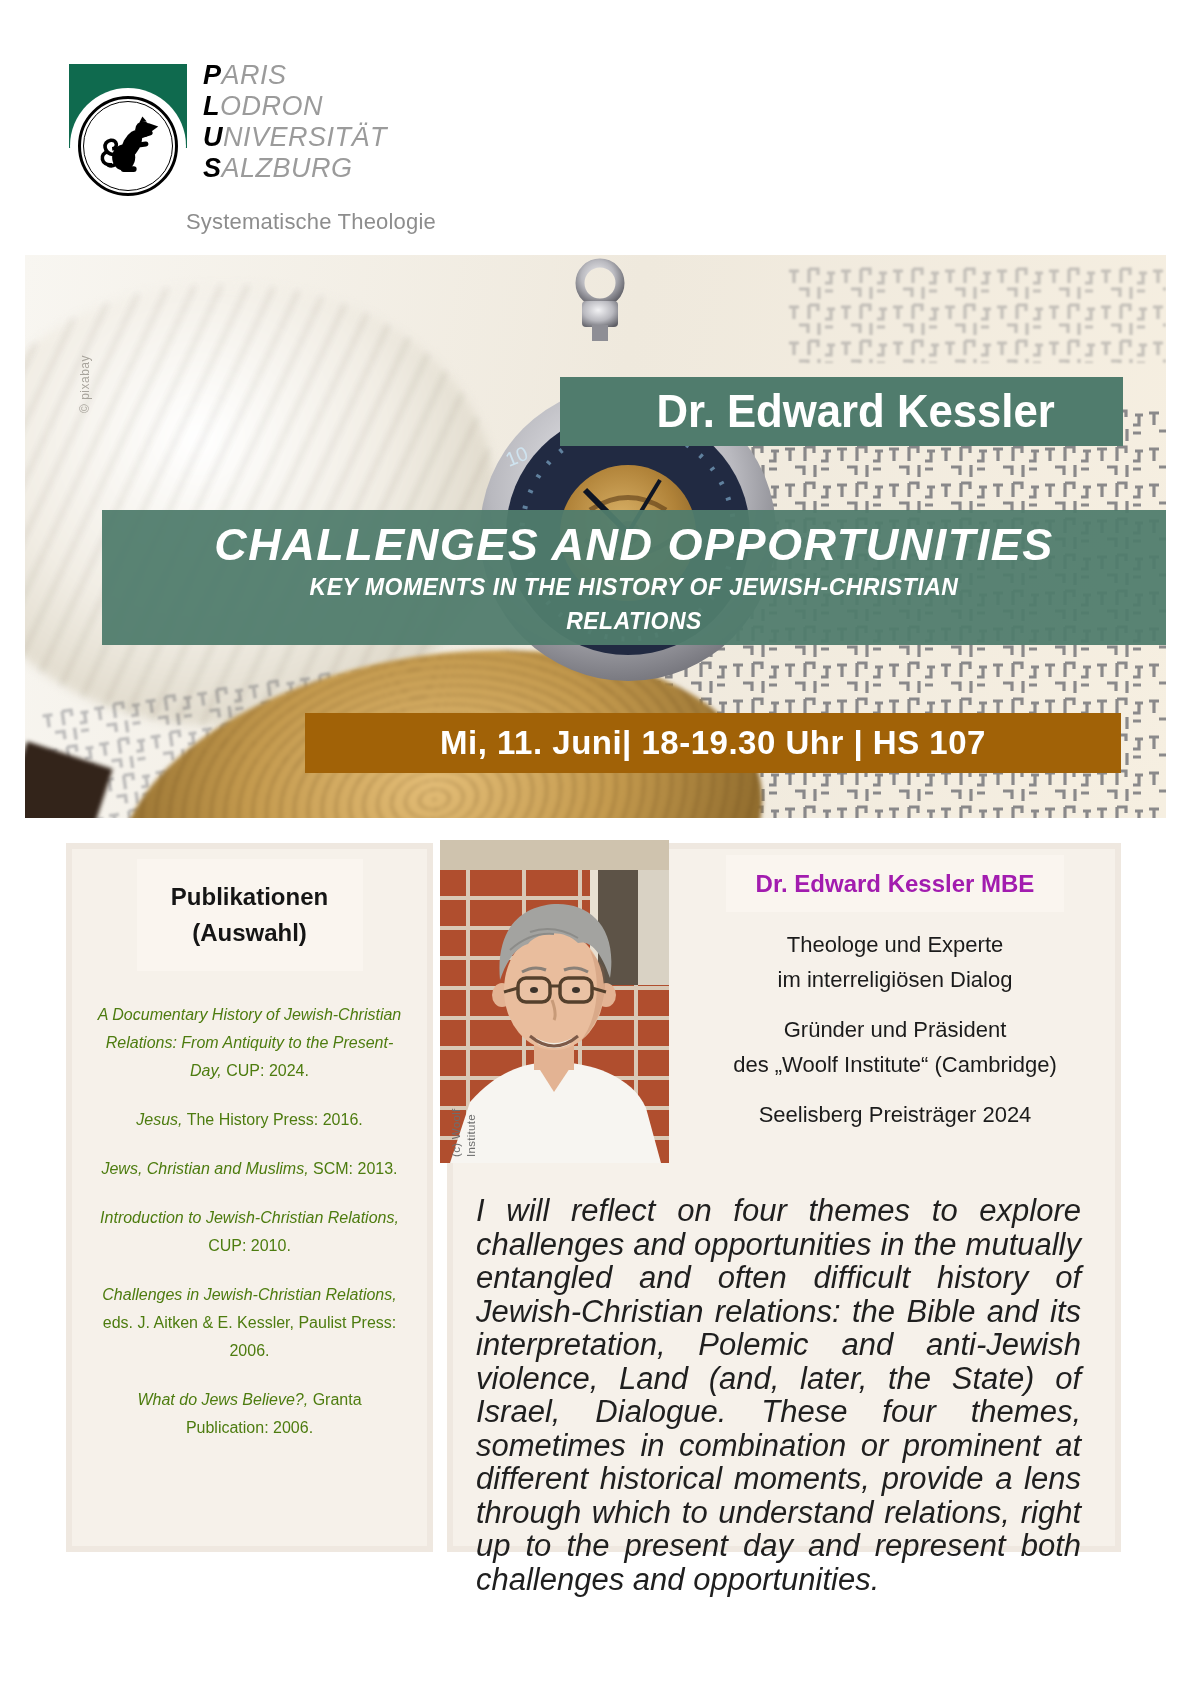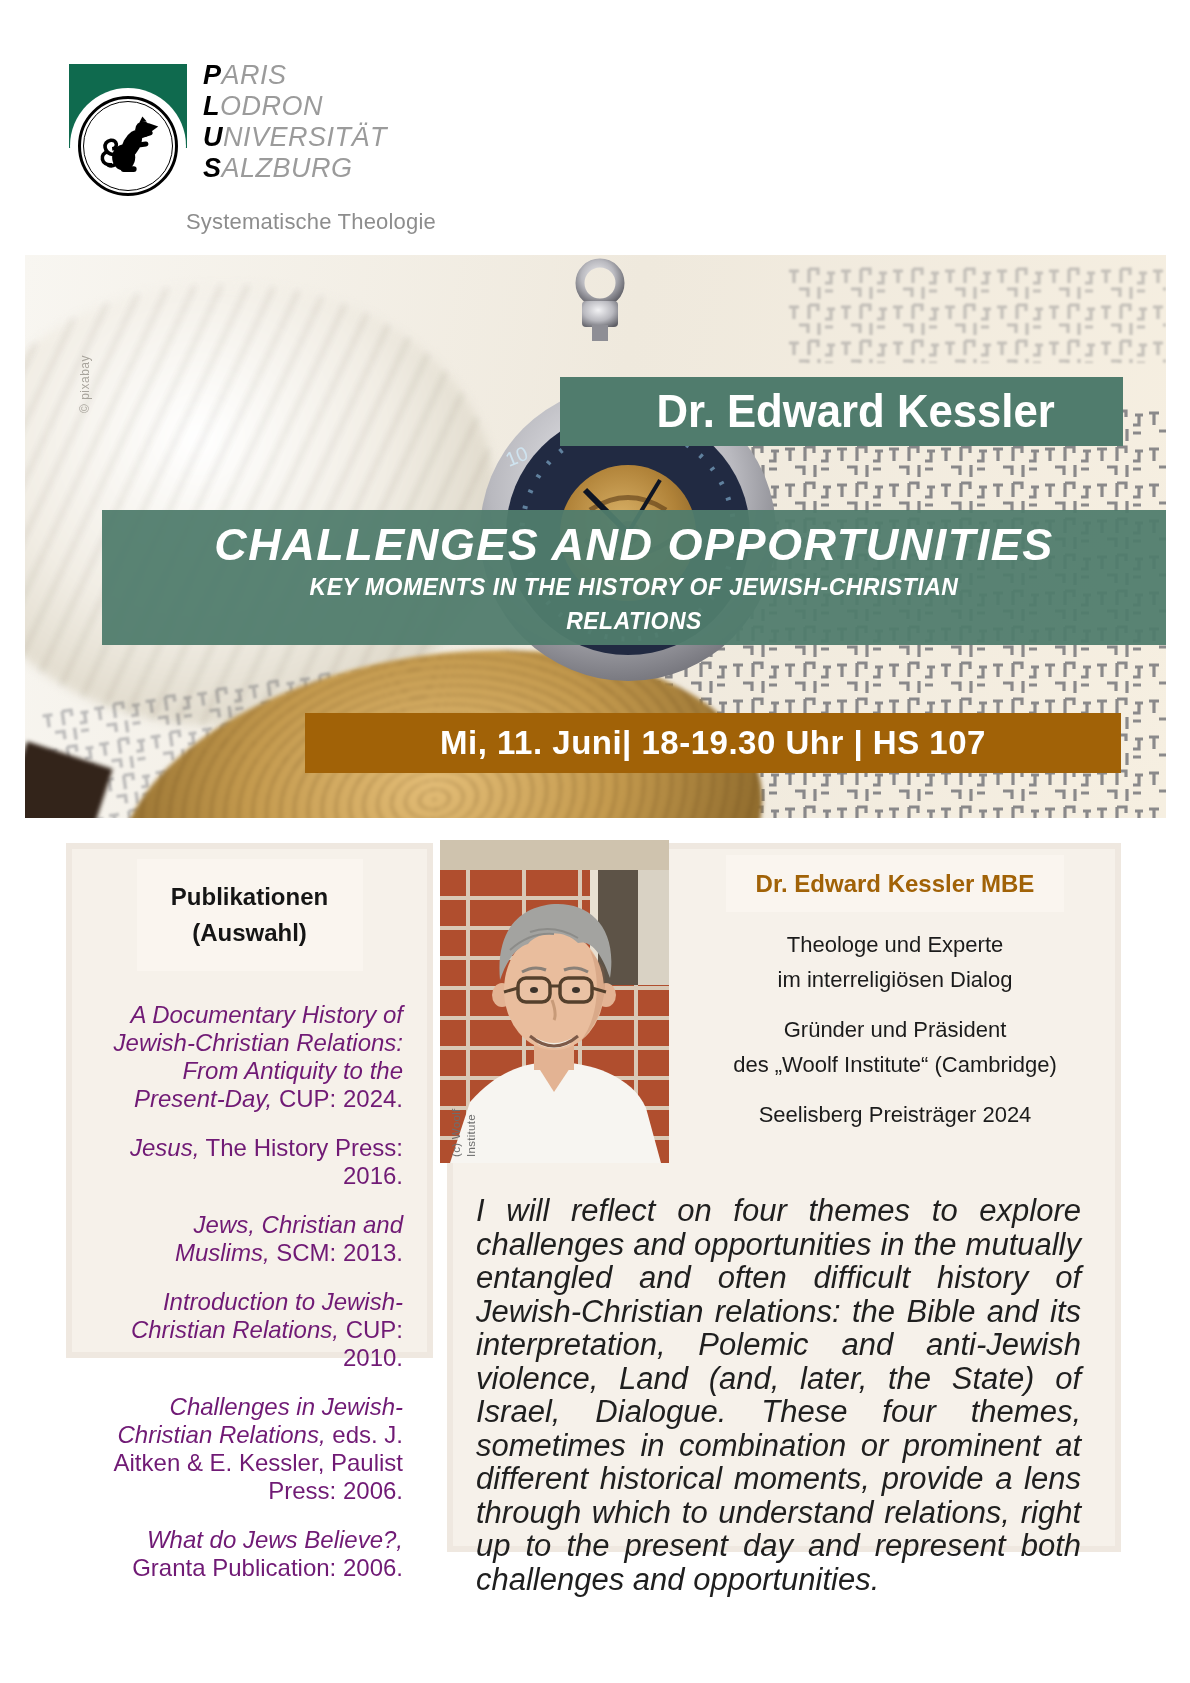--- a/index.html
+++ b/index.html
@@ -50,34 +50,34 @@
   .banner-speaker span{display:inline-block;transform:scaleX(.95);}
   .banner-title{left:102px;top:510px;width:1064px;height:135px;background:rgba(80,124,109,.95);
         padding-top:9px;font-style:italic;}
   .title-main{font-size:45px;line-height:51px;letter-spacing:1.5px;}
   .title-sub{font-size:23px;line-height:34px;letter-spacing:.5px;}
   .banner-date{left:305px;top:713px;width:816px;height:60px;background:#a16207;
         font-size:33px;line-height:60px;letter-spacing:.5px;}
 
   
   .panel{position:absolute;background:#efe8e0;}
-  .panel-left{left:66px;top:843px;width:367px;height:515px;}
+  .panel-left{left:66px;top:843px;width:367px;height:709px;}
   .panel-right{left:447px;top:843px;width:674px;height:709px;}
   .panel-inner{position:absolute;inset:6px;background:#f6f1ea;}
 
   .pub-heading-box{width:226px;margin:10px auto 0;padding:20px 0;background:#faf5ef;
         text-align:center;font-weight:bold;font-size:24px;line-height:36px;color:#151515;}
-  .pub-list{margin-top:30px;text-align:right;font-size:24px;line-height:28px;color:#701a75;
+  .pub-list{margin-top:30px;text-align:center;font-size:16px;line-height:28px;color:#4d7c0f;
         padding:0 24px;}
   .pub-item{margin:0 0 21px;}
   .pub-title{font-style:italic;}
 
   .speaker-info{position:absolute;left:222px;top:0;width:440px;text-align:center;}
   .speaker-heading-box{width:338px;margin:6px auto 0;padding:14px 0;background:#faf5ef;
-        font-size:24px;font-weight:bold;line-height:29px;color:#a16207;}
+        font-size:24px;font-weight:bold;line-height:29px;color:#a21caf;}
   .bio-group{margin:15px 0 0;font-size:22px;line-height:35px;color:#1b1b1b;}
   .abstract{position:absolute;left:19px;right:30px;top:341px;margin:4px;font-style:italic;
         font-size:31px;line-height:33.5px;text-align:justify;color:#1f1f1f;}
 
   .speaker-photo{position:absolute;left:440px;top:840px;width:229px;height:323px;margin:0;z-index:5;}
   .credit-woolf{position:absolute;left:449px;top:1157px;transform:rotate(-90deg);
         transform-origin:0 0;font-size:11.5px;line-height:15px;color:#6e6e6e;z-index:6;
         letter-spacing:.3px;}
 </style>
 </head>

